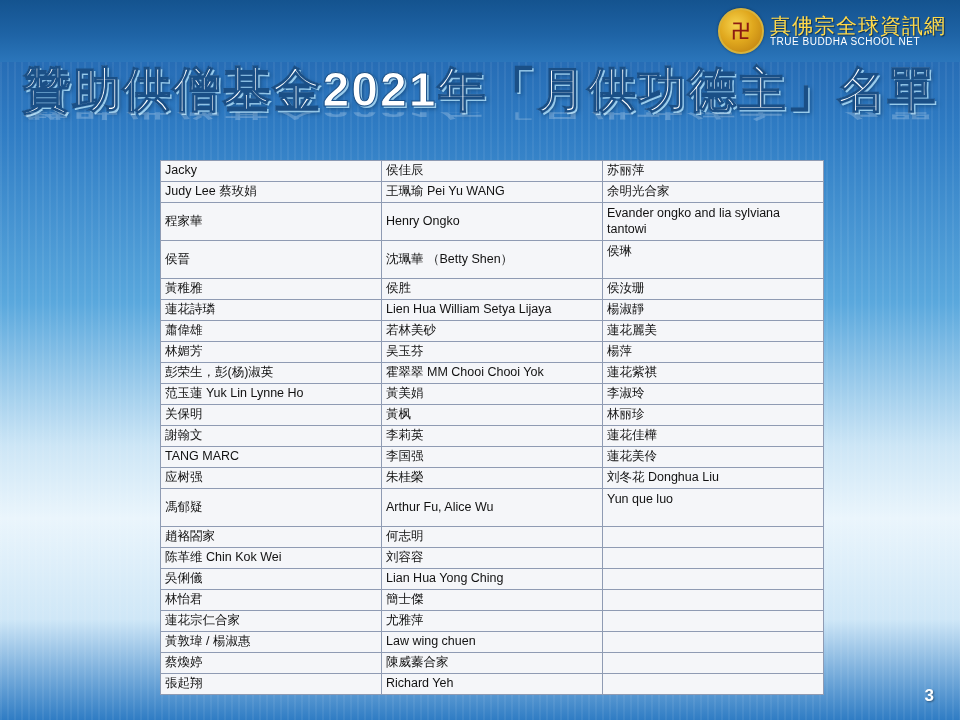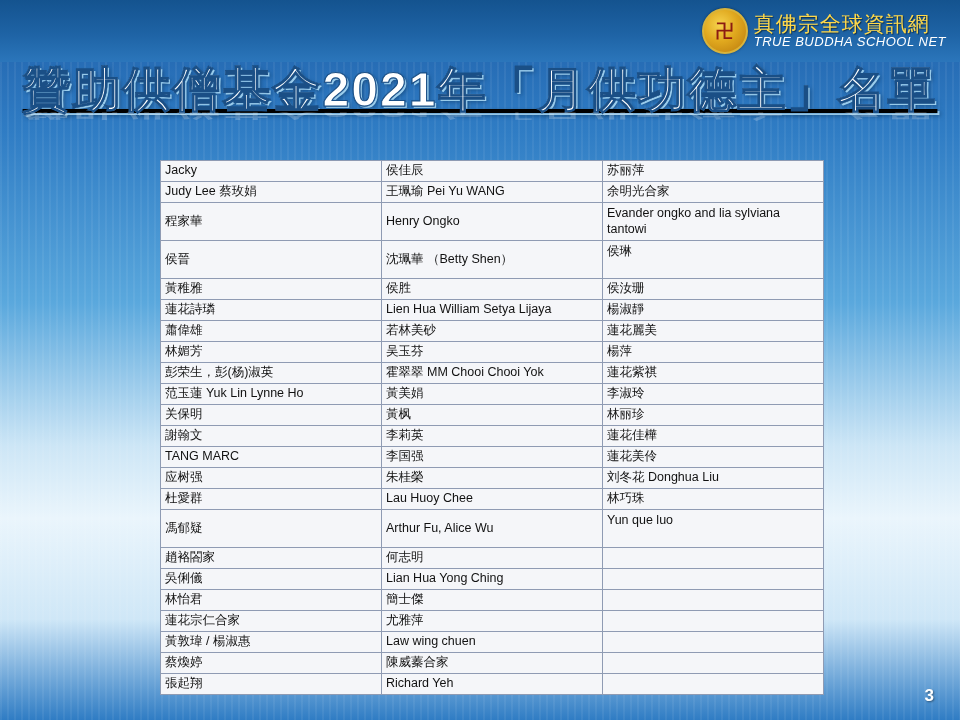--- a/index.html
+++ b/index.html
@@ -61,32 +61,30 @@
   }
   .logo-text .cn {
     color: #ffd94a;
     font-size: 21px;
     font-weight: normal;
     letter-spacing: 1px;
     text-shadow: 1px 1px 1px rgba(0,0,0,0.5);
   }
   .logo-text .en {
     color: #ffffff;
-    font-size: 13px;
+    font-size: 10px;
     letter-spacing: 0.5px;
-    font-style: italic;
   }
   
   .title-wrap {
     position: absolute;
     left: 0;
     top: 58px;
     width: 960px;
     text-align: center;
-    text-decoration: underline;
   }
   .title {
     font-size: 48px;
     font-weight: bold;
     letter-spacing: 2px;
     color: #ffffff;
     -webkit-text-stroke: 1px #1a4f86;
     text-shadow:
       0 0 2px #2f6fae,
       2px 2px 0 #9fd0ee,
@@ -231,36 +229,36 @@
           <tr>
             <td class="c0">TANG MARC</td>
             <td class="c1">李国强</td>
             <td class="c2">蓮花美伶</td>
           </tr>
           <tr>
             <td class="c0">应树强</td>
             <td class="c1">朱桂榮</td>
             <td class="c2">刘冬花 Donghua Liu</td>
           </tr>
-          <tr>
-            <td class="c0">杜愛群</td>
-            <td class="c1">Lau Huoy Chee</td>
-            <td class="c2">林巧珠</td>
-          </tr>
           <tr class="tall">
             <td class="c0 mid-align">馮郁疑</td>
             <td class="c1 mid-align">Arthur Fu,  Alice Wu</td>
             <td class="c2">Yun que luo</td>
           </tr>
           <tr>
             <td class="c0">趙袼閤家</td>
             <td class="c1">何志明</td>
             <td class="c2"></td>
           </tr>
           <tr>
+            <td class="c0">陈革维 Chin Kok Wei</td>
+            <td class="c1">刘容容</td>
+            <td class="c2"></td>
+          </tr>
+          <tr>
             <td class="c0">吳俐儀</td>
             <td class="c1">Lian Hua Yong Ching</td>
             <td class="c2"></td>
           </tr>
           <tr>
             <td class="c0">林怡君</td>
             <td class="c1">簡士傑</td>
             <td class="c2"></td>
           </tr>
           <tr>

